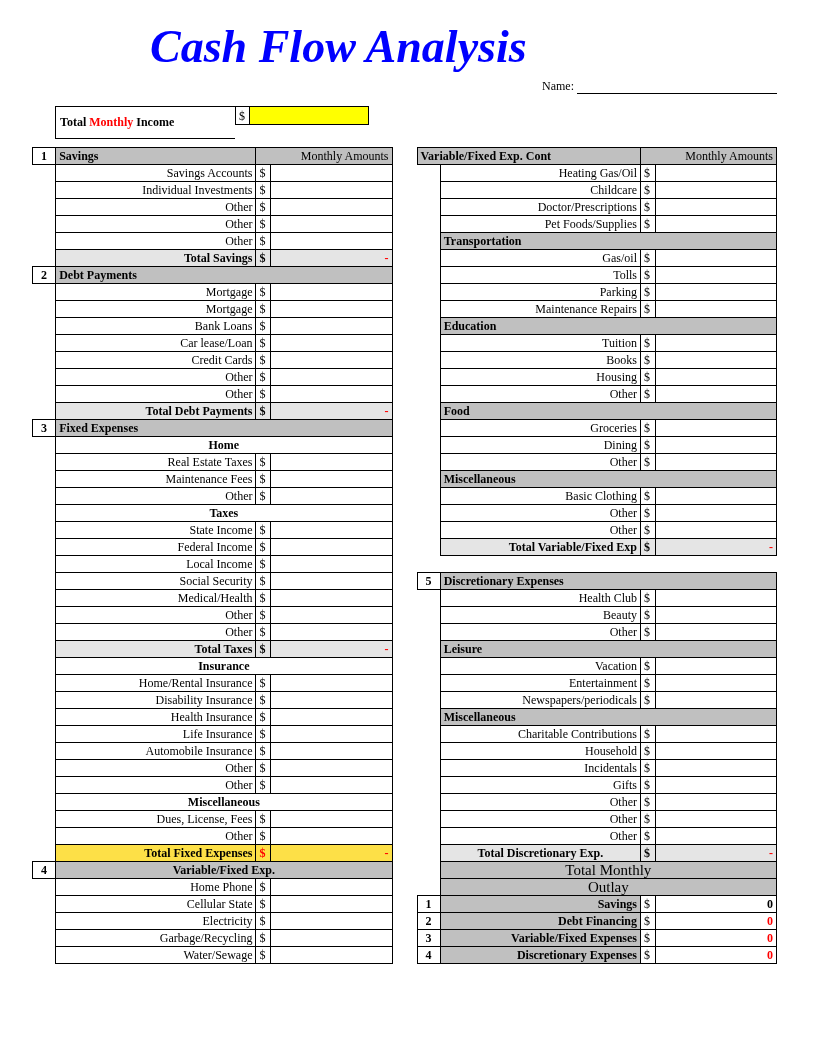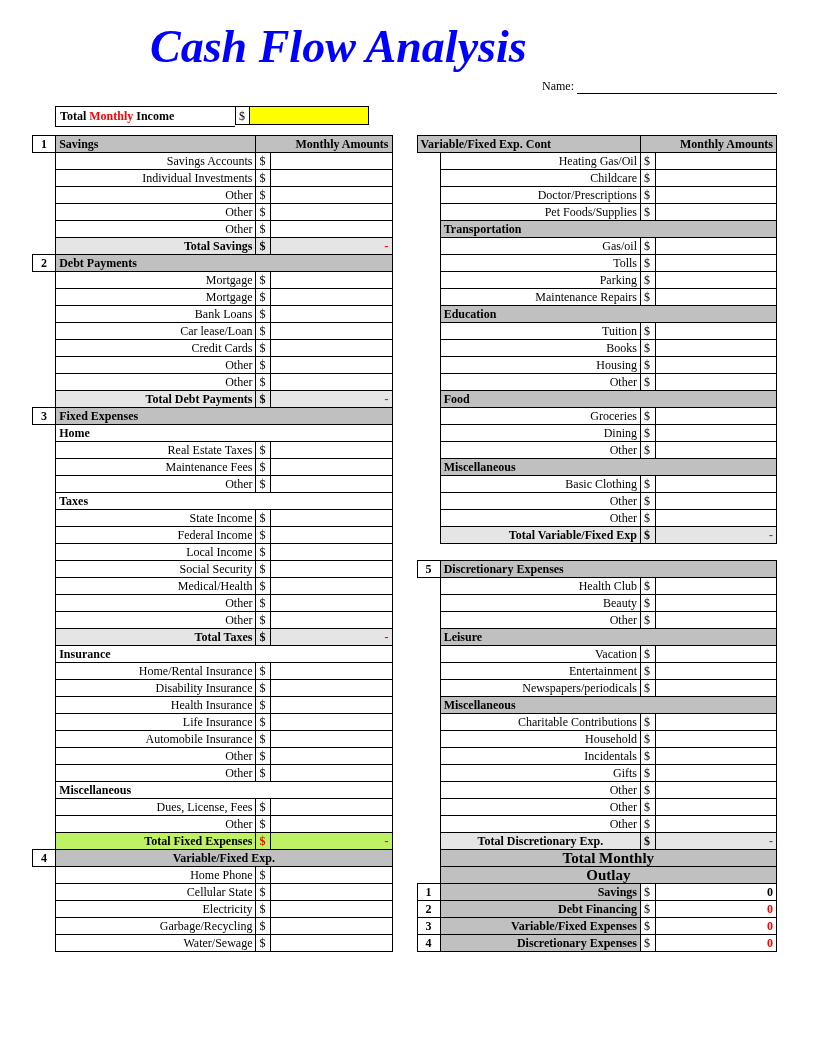--- a/index.html
+++ b/index.html
@@ -31,21 +31,21 @@
     width: 200px;
     vertical-align: bottom;
   }
   .income-row {
     margin: 4px 0 8px 35px;
   }
   .income-box {
     display: inline-block;
     border: 1px solid #000;
     border-right: none;
-    padding: 2px 4px;
+    padding: 8px 4px;
     font-weight: bold;
     width: 180px;
   }
   .income-box .red { color: #ff0000; }
   .income-dollar {
     display: inline-block;
     border: 1px solid #000;
     border-right: none;
     padding: 2px 3px;
     vertical-align: top;
@@ -83,41 +83,41 @@
   td.label { text-align: right; width: 190px; }
   td.dollar { width: 14px; text-align: left; }
   td.amt { width: 115px; text-align: right; }
   td.section-hdr {
     background: #c0c0c0;
     font-weight: bold;
     text-align: left;
   }
   td.micro-hdr {
     font-weight: bold;
-    text-align: left;
+    text-align: center;
   }
   td.col-hdr {
     background: #c0c0c0;
-    font-weight: bold;
+    font-weight: normal;
     text-align: right;
   }
   tr.total-row td { background: #e5e5e5; font-weight: bold; }
   tr.total-row td.label { text-align: right; }
   tr.total-row td.amt { color: #ff0000; }
   tr.spacer td { border: none; height: 17px; background: #fff;}
   .outlay-title td {
     background: #c0c0c0;
-    font-weight: bold;
+    font-weight: normal;
     text-align: center;
     font-size: 15px;
   }
   tr.summary td.label { background: #c0c0c0; font-weight: bold; text-align: right; }
   tr.summary td.amt { font-weight: bold; text-align: right; }
   tr.summary.redv td.amt { color: #ff0000; }
-  .total-fixed-row td { background: #bef264; font-weight: bold; }
+  .total-fixed-row td { background: #fde047; font-weight: bold; }
   .total-fixed-row td.dollar,
   .total-fixed-row td.amt { color: #ff0000; }
 </style>
 </head>
 <body>
 
 <div class="title">Cash Flow Analysis</div>
 <div class="name-row">
   <span>Name:</span>
   <span class="name-line"></span>

